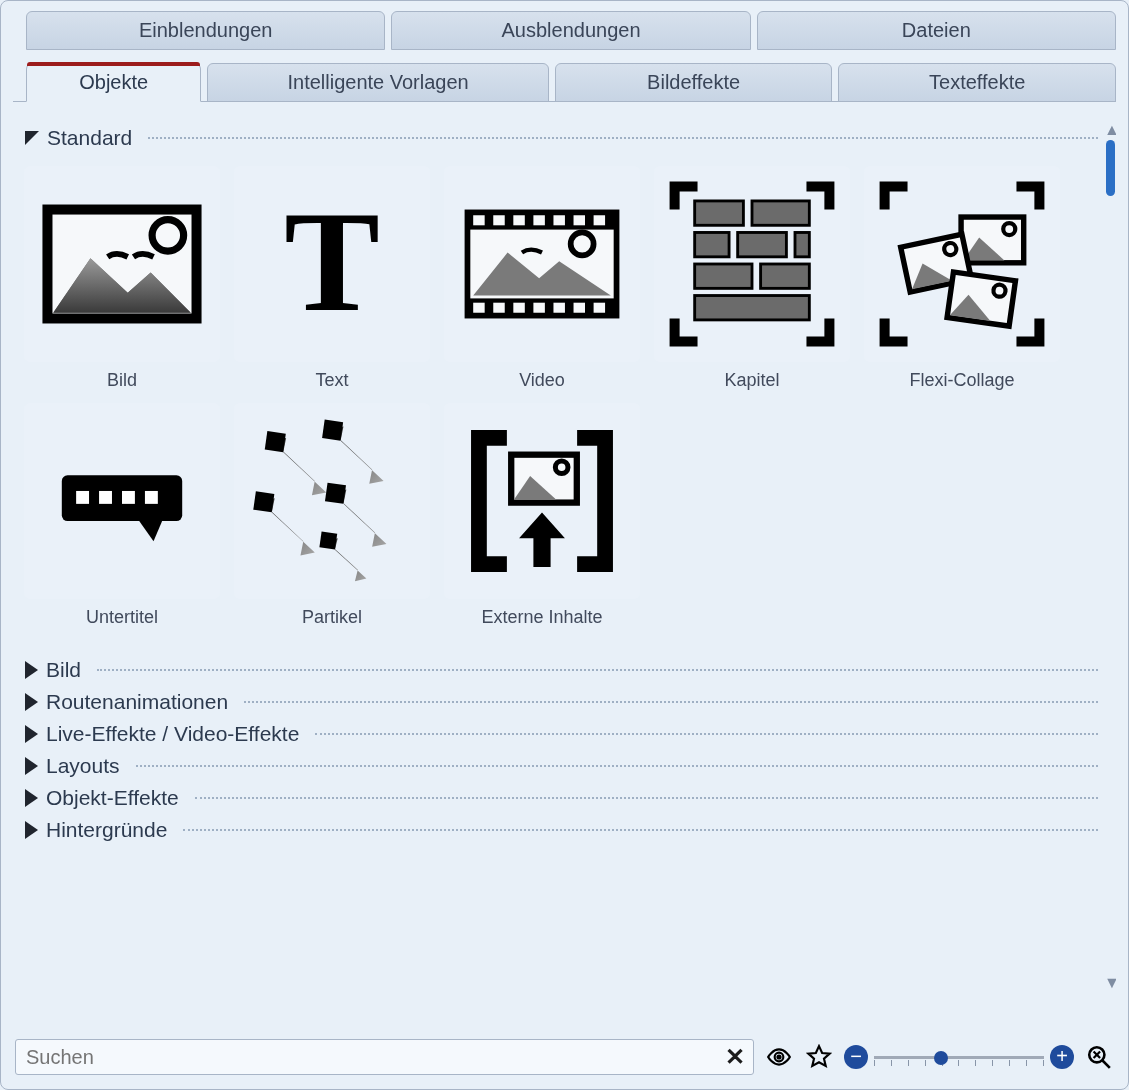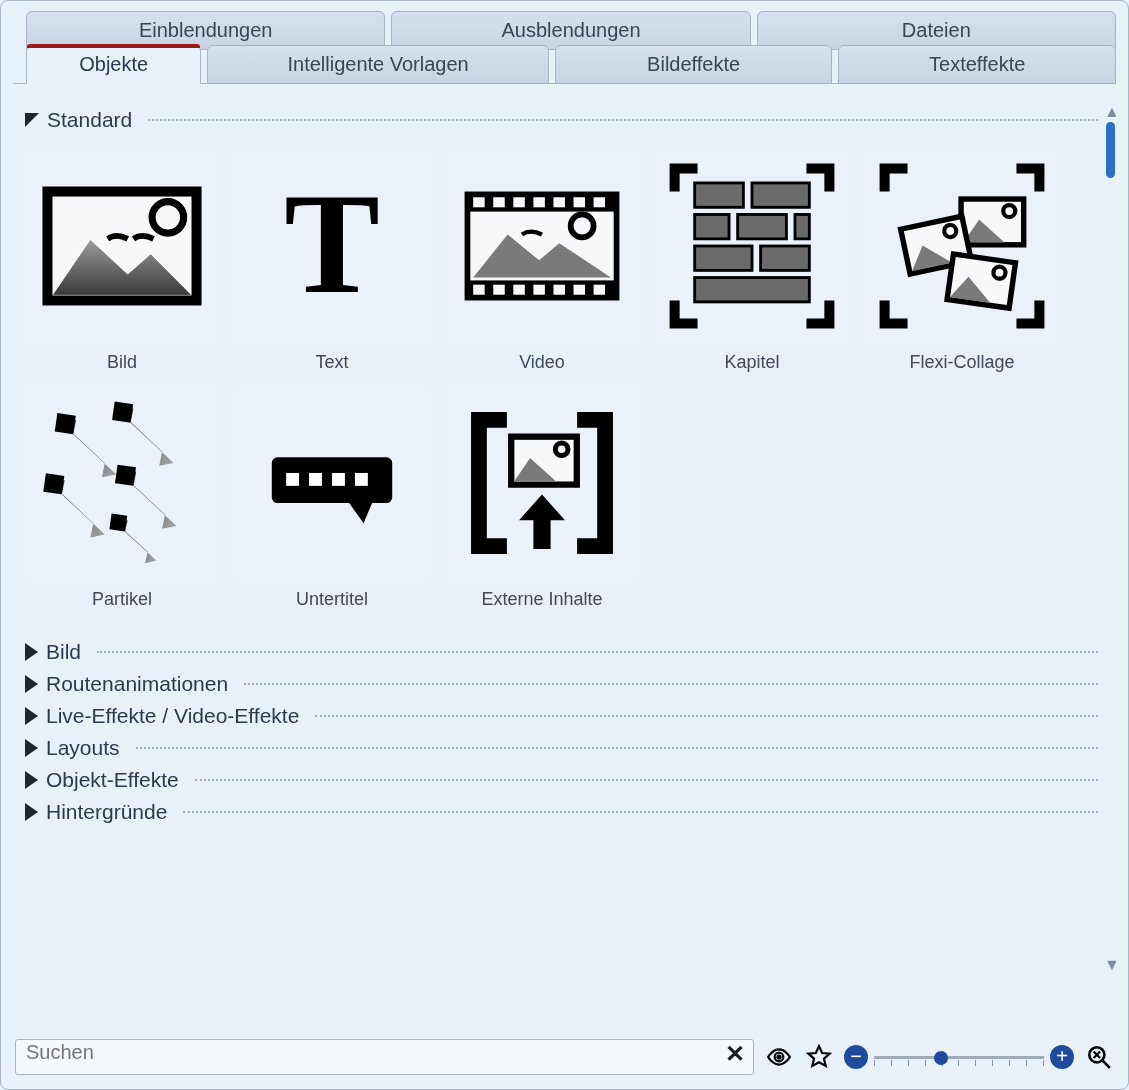--- a/index.html
+++ b/index.html
@@ -18,21 +18,21 @@
     width: 100%;
     height: 100%;
     border: 1px solid #a8b5c7;
     border-radius: 8px;
     background: #e8f0f8;
     padding: 10px 12px;
   }
 
   
   .tab-row { display: flex; gap: 6px; margin-bottom: -5px; }
-  .tab-row.row2 { margin-top: 0; }
+  .tab-row.row2 { margin-top: 18px; }
   .tab {
     flex: 1;
     padding: 7px 10px;
     text-align: center;
     font-size: 20px;
     border: 1px solid #a8b5c7;
     border-radius: 6px 6px 0 0;
     background: linear-gradient(#d7e1ed, #c7d4e4);
     cursor: pointer;
     color: #3a4558;
@@ -168,21 +168,21 @@
     gap: 10px;
   }
   .search {
     flex: 1;
     position: relative;
     height: 36px;
     background: #f5f9fd;
     border: 1px solid #a8b5c7;
     border-radius: 3px;
     display: flex;
-    align-items: flex-start;
+    align-items: center;
     padding: 0 8px;
   }
   .search input {
     flex: 1;
     border: none;
     outline: none;
     background: transparent;
     font-size: 20px;
     color: #6b7a90;
   }
@@ -385,20 +385,36 @@
                   <circle cx="88" cy="42" r="10" fill="none" stroke="#000" stroke-width="7"></circle>
               </g>
             </svg>
           </div>
           <div class="tile-label">Flexi-Collage</div>
         </div>
 
         <div class="tile">
           <div class="thumb">
             <svg viewBox="0 0 120 120">
+              <rect x="18" y="42" width="84" height="32" rx="4" fill="#000"></rect>
+              <g fill="#fff">
+                <rect x="28" y="53" width="9" height="9"></rect>
+                  <rect x="44" y="53" width="9" height="9"></rect>
+                <rect x="60" y="53" width="9" height="9"></rect>
+                  <rect x="76" y="53" width="9" height="9"></rect>
+              </g>
+              <path d="M72 74 l16 0 -6 14 z" fill="#000"></path>
+            </svg>
+          </div>
+          <div class="tile-label">Untertitel</div>
+        </div>
+
+        <div class="tile">
+          <div class="thumb">
+            <svg viewBox="0 0 120 120">
               <defs>
                   <linearGradient id="pg" x1="0" y1="0" x2="1" y2="1">
                 <stop offset="0" stop-color="#2a2a2a"></stop>
                     <stop offset="1" stop-color="#a6a6a6"></stop>
               </linearGradient>
                 </defs>
               <g fill="url(#pg)">
                 <path d="M18 18 l10 -2 -2 10 30 28 -10 2 2 -10z"></path>
                 <path d="M58 10 l10 -2 -2 10 30 28 -10 2 2 -10z"></path>
                 <path d="M10 60 l10 -2 -2 10 30 28 -10 2 2 -10z"></path>
@@ -410,36 +426,20 @@
                 <rect x="54" y="4" width="13" height="13" transform="rotate(8 60 10)"></rect>
                 <rect x="6" y="54" width="13" height="13" transform="rotate(8 12 60)"></rect>
                 <rect x="56" y="48" width="13" height="13" transform="rotate(8 62 54)"></rect>
                 <rect x="52" y="82" width="11" height="11" transform="rotate(8 57 87)"></rect>
               </g>
             </svg>
           </div>
           <div class="tile-label">Partikel</div>
         </div>
 
-        <div class="tile">
-          <div class="thumb">
-            <svg viewBox="0 0 120 120">
-              <rect x="18" y="42" width="84" height="32" rx="4" fill="#000"></rect>
-              <g fill="#fff">
-                <rect x="28" y="53" width="9" height="9"></rect>
-                  <rect x="44" y="53" width="9" height="9"></rect>
-                <rect x="60" y="53" width="9" height="9"></rect>
-                  <rect x="76" y="53" width="9" height="9"></rect>
-              </g>
-              <path d="M72 74 l16 0 -6 14 z" fill="#000"></path>
-            </svg>
-          </div>
-          <div class="tile-label">Untertitel</div>
-        </div>
-
 
         <div class="tile">
           <div class="thumb">
             <svg viewBox="0 0 120 120">
               <g stroke="#000" stroke-width="11" fill="none" stroke-linecap="square">
                 <path d="M30 16 h-14 v88 h14"></path>
                 <path d="M90 16 h14 v88 h-14"></path>
               </g>
               <g transform="translate(35 18) scale(0.44)">
                 <rect x="8" y="22" width="104" height="76" fill="#f6f8fa" stroke="#000" stroke-width="10"></rect>

